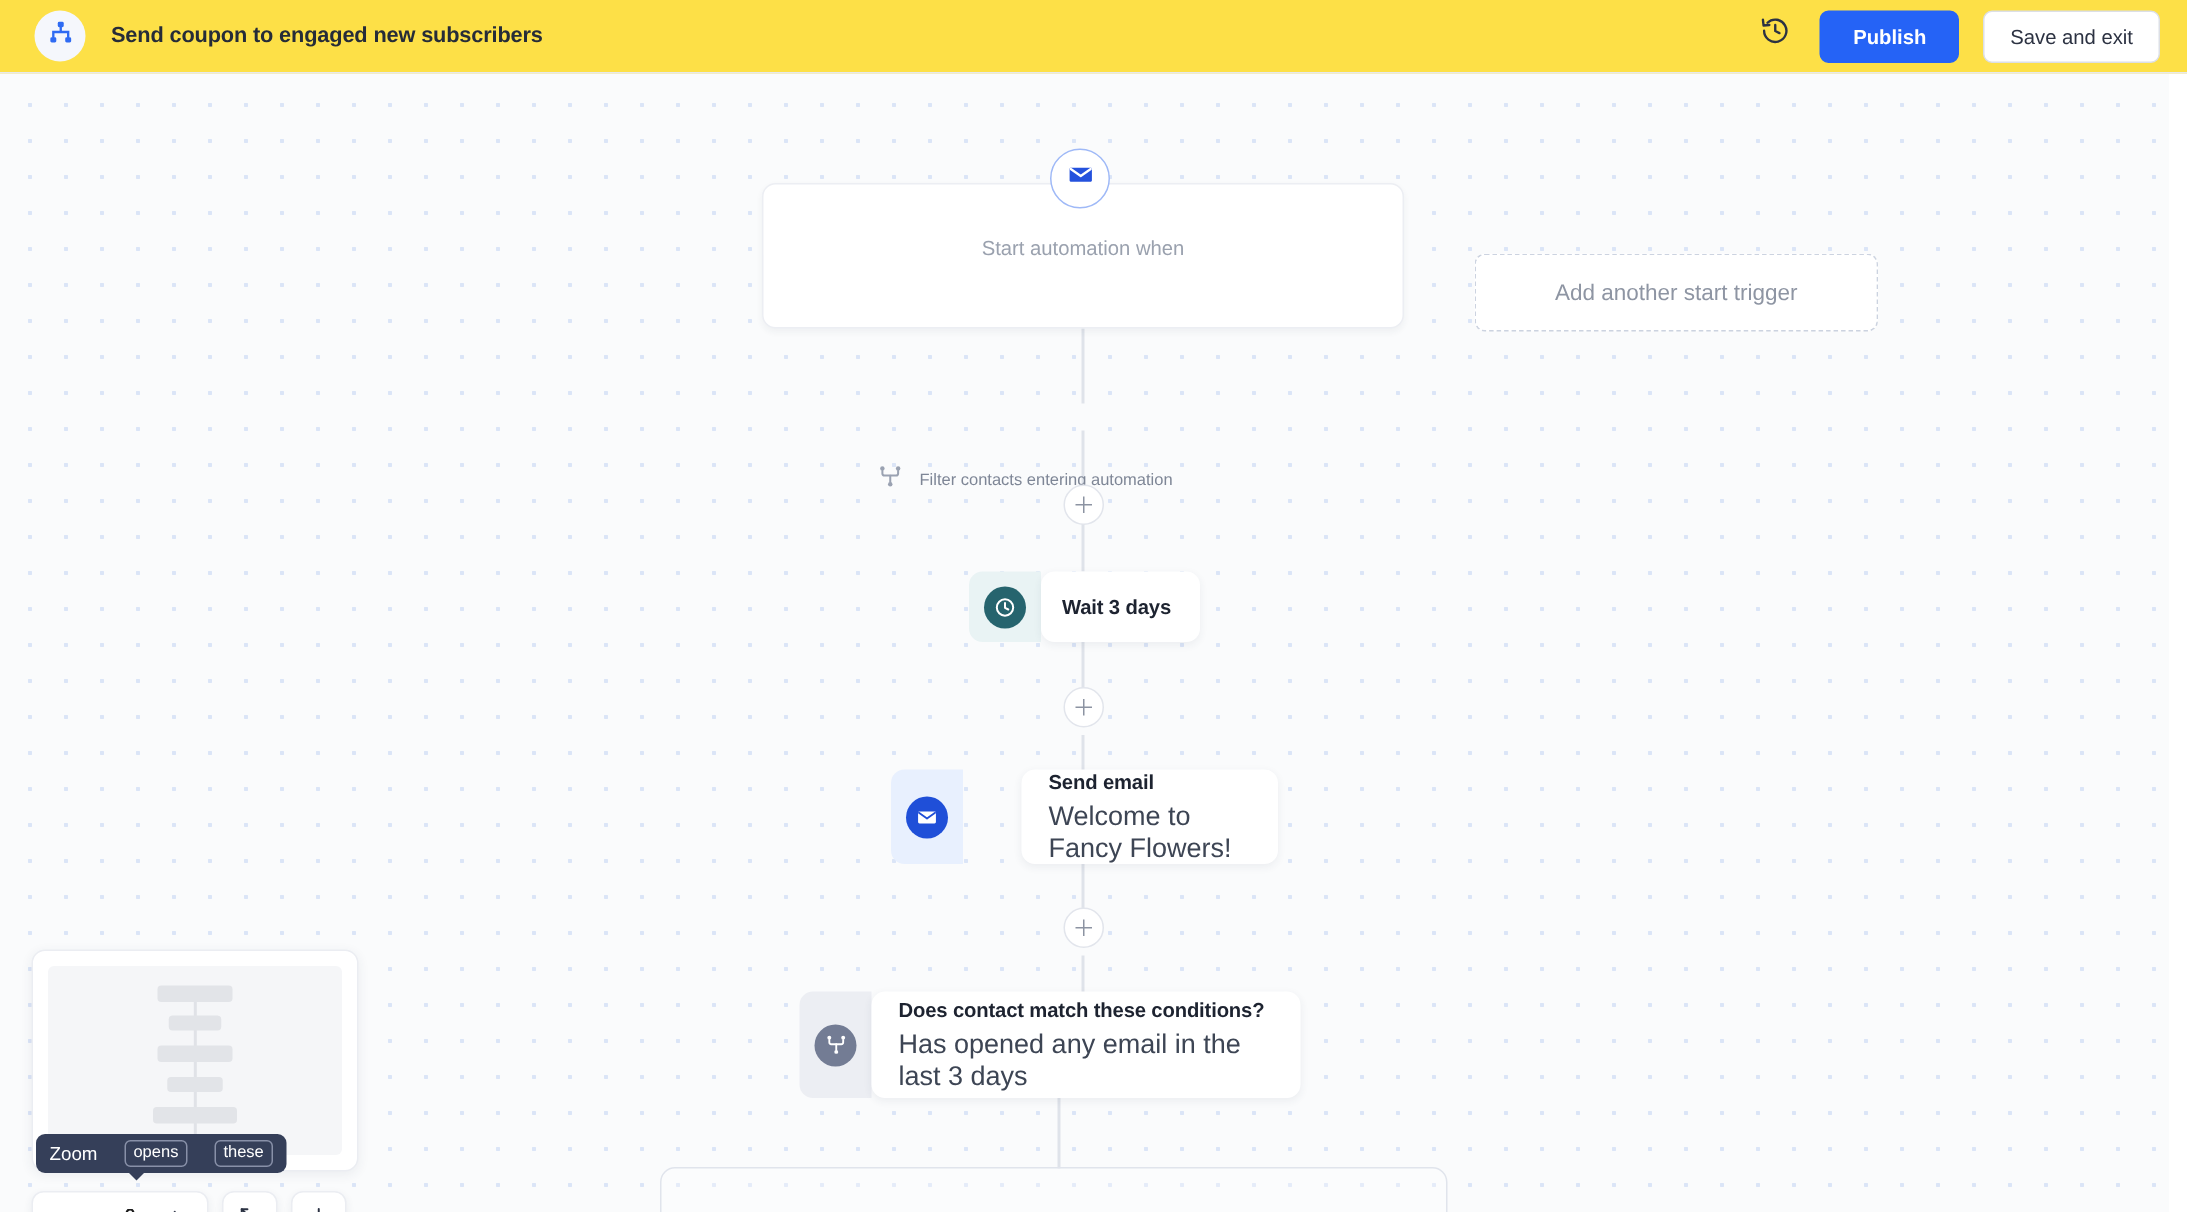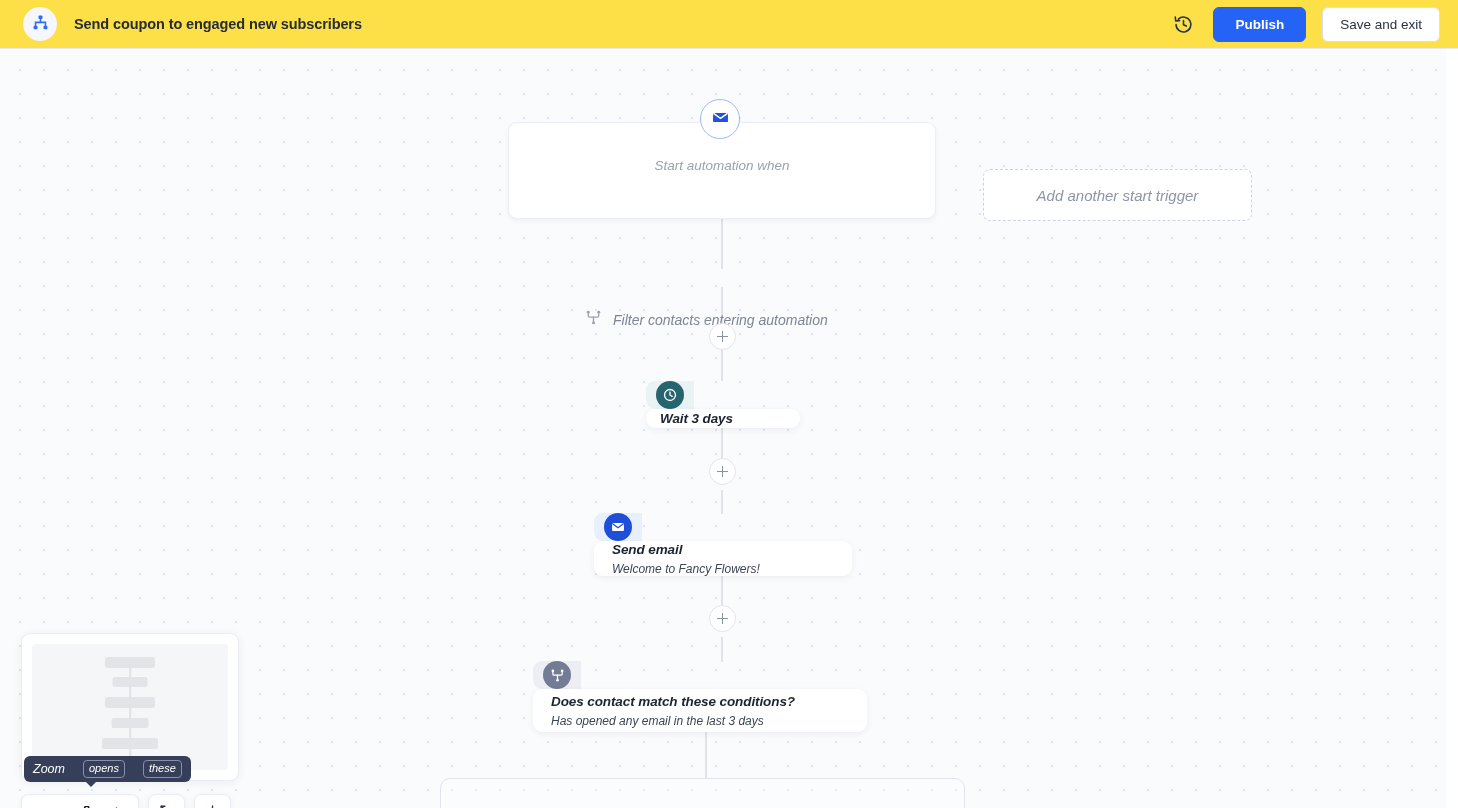--- a/index.html
+++ b/index.html
@@ -29,21 +29,21 @@
     flex: none;
   }
   .page-title {
     margin-left: 17px;
     font-size: 14.5px; font-weight: bold;
     color: #262c38; letter-spacing: -0.1px;
     white-space: nowrap;
   }
   .header-right {
     margin-left: auto; margin-right: 18px;
-    display: flex; align-items: center; gap: 16px;
+    display: flex; gap: 16px;
   }
   .history-btn {
     width: 28px; height: 28px;
     display: flex; align-items: center; justify-content: center;
     background: transparent; border: none; cursor: pointer;
     padding: 0;
   }
   .btn {
     height: 35px; border-radius: 6px;
     font-size: 13.5px; font-weight: bold;
@@ -64,21 +64,20 @@
 
   
   .canvas {
     position: absolute; top: 49px; left: 0;
     width: 1446px; height: 759px;
     background-color: #fafbfc;
     background-image: radial-gradient(#dbe5f7 1.4px, transparent 1.5px);
     background-size: 24px 24px;
     background-position: 8px 9px;
     overflow: hidden;
-    font-style: italic;
   }
 
   
   .line {
     position: absolute;
     background: #dfe3ea;
     width: 1.6px;
   }
 
   
@@ -125,21 +124,21 @@
     cursor: pointer;
   }
 
   
   .filter-row {
     position: absolute;
     left: 585px; top: 260px;
     display: flex; align-items: center; gap: 11px;
     cursor: pointer;
   }
-  .filter-label { font-size: 14px; color: #7e8696; }
+  .filter-label { font-size: 11px; color: #7e8696; }
 
   
   .plus-btn {
     position: absolute;
     width: 27px; height: 27px;
     border-radius: 50%;
     background: #ffffff;
     border: 1px solid #e2e5ec;
     display: flex; align-items: center; justify-content: center;
     cursor: pointer; z-index: 6;
@@ -148,55 +147,55 @@
     content: ""; position: absolute; background: #8c93a2;
   }
   .plus-btn::before { width: 11px; height: 1.7px; }
   .plus-btn::after  { width: 1.7px; height: 11px; }
 
   
   .node {
     position: absolute;
     display: flex; align-items: stretch;
     border-radius: 9px;
-    cursor: pointer; z-index: 5; flex-direction: column;
+    cursor: pointer; z-index: 5;
   }
   .node-iconpane {
     width: 48px;
     border-radius: 9px 0 0 9px;
     display: flex; align-items: center; justify-content: center;
     flex: none;
   }
   .node-body {
     background: #ffffff;
     border-radius: 9px;
     box-shadow: 0 2px 6px rgba(40,50,80,0.07);
     display: flex; flex-direction: column; justify-content: center;
     padding: 0 18px;
     flex: 1;
   }
   .node-title {
     font-size: 13.5px; font-weight: bold; color: #1d2330;
     letter-spacing: -0.1px;
   }
   .node-sub {
-    font-size: 12px; color: #3d4554; margin-top: 5px;
+    font-size: 18px; color: #3d4554; margin-top: 5px;
   }
   .icon-circle {
     width: 28px; height: 28px; border-radius: 50%;
     display: flex; align-items: center; justify-content: center;
   }
 
   
   #node-wait { left: 646px; top: 332px; width: 154px; height: 47px; }
   #node-wait .node-iconpane { background: #e9f3f4; }
   #node-wait .node-body { padding-left: 14px; }
 
   
-  #node-email { left: 594px; top: 464px; width: 258px; height: 63px; }
+  #node-email { left: 594px; top: 464px; width: 258px; height: 63px; gap: 39px; }
   #node-email .node-iconpane { background: #e8f0fe; }
 
   
   #node-cond { left: 533px; top: 612px; width: 334px; height: 71px; }
   #node-cond .node-iconpane { background: #eceef3; }
 
   
   .branch-box {
     position: absolute;
     left: 440px; top: 729px;

